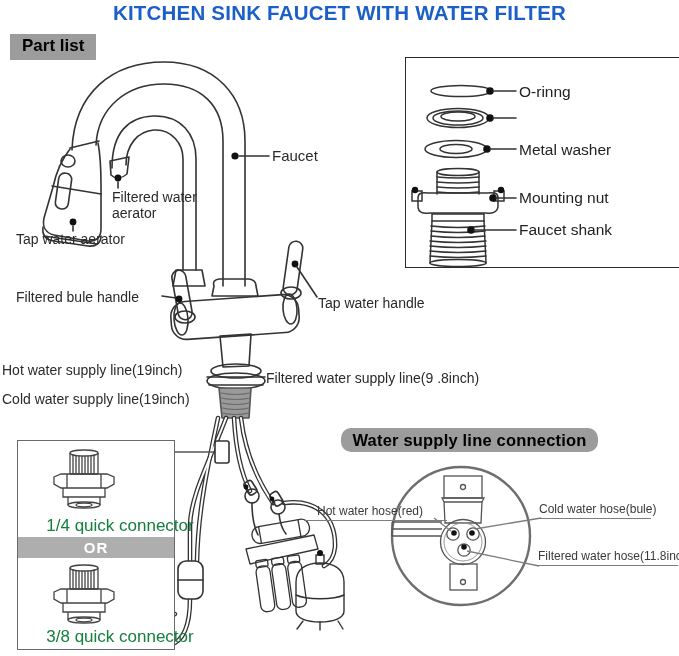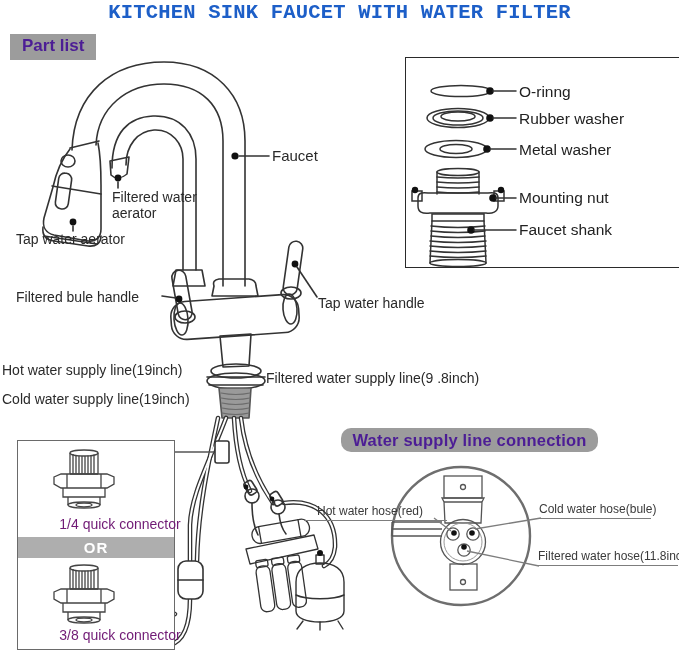--- a/index.html
+++ b/index.html
@@ -1,32 +1,32 @@
 <!DOCTYPE html>
 <html><head>
 <meta charset="utf-8">
 <style>
   html,body{margin:0;padding:0;background:#fff;}
   .canvas{position:relative;width:679px;height:656px;background:#fff;
           font-family:"Liberation Sans",sans-serif;overflow:hidden;}
   .title{position:absolute;top:1px;left:0;width:100%;margin:0;text-align:center;
-         font-size:20.5px;font-weight:bold;color:#1d5fc8;letter-spacing:.2px;font-family:Liberation Mono, monospace;}
-  .badge{position:absolute;background:#9c9c9c;color:#4c1d95;font-weight:bold;}
+         font-size:20.5px;font-weight:bold;color:#1d5fc8;letter-spacing:.2px;}
+  .badge{position:absolute;background:#9c9c9c;color:#000000;font-weight:bold;}
   .badge.part-list{left:10px;top:34px;font-size:17px;padding:2px 12px 4px;}
   .badge.supply-hdr{left:341px;top:428px;width:257px;height:24px;font-size:16.5px;
          text-align:center;line-height:24px;letter-spacing:.2px;border-radius:10px;}
   .lbl{position:absolute;font-size:14px;color:#2a2a2a;white-space:nowrap;line-height:1.12;}
   .lbl.wrap{white-space:normal;}
   .lbl.parts{font-size:15.5px;color:#222;}
   .hose-lbl{position:absolute;font-size:12px;color:#3a3a3a;white-space:nowrap;
             border-bottom:1.3px solid #7d7d7d;padding-bottom:2px;}
   .box{position:absolute;background:#fff;padding-left:24px;}
   .parts-box{left:405px;top:57px;width:251px;height:209px;border:1.6px solid #2a2a2a;}
   .conn-box{left:17px;top:440px;width:132px;height:208px;border:1.2px solid #6a6a6a;}
-  .conn-lbl{position:absolute;width:100%;text-align:center;font-size:14px;color:#701a75;}
+  .conn-lbl{position:absolute;width:100%;text-align:center;font-size:17px;color:#15803d;}
   .or-band{position:absolute;left:0;top:96px;width:100%;height:21px;background:#aeaeae;
            color:#fff;font-weight:bold;font-size:15px;text-align:center;line-height:21px;
            letter-spacing:1px;}
   svg.art{position:absolute;pointer-events:none;}
 </style>
 </head>
 <body>
 
 <div class="canvas">
 
@@ -213,21 +213,20 @@
           <circle cx="81" cy="91" r="3.8" fill="#111" stroke="none"></circle>
             <path d="M 84,91 L 110,91"></path>
           <circle cx="87" cy="140" r="3.8" fill="#111" stroke="none"></circle>
             <path d="M 90,140 L 110,140"></path>
           <circle cx="65" cy="172" r="3.8" fill="#111" stroke="none"></circle>
             <path d="M 68,172 L 110,172"></path>
         </g>
       </g>
     </svg>
     <div class="lbl parts" style="left:113px;top:25px">O-rinng</div>
-    <div class="lbl parts" style="left:113px;top:52px">Rubber washer</div>
     <div class="lbl parts" style="left:113px;top:83px">Metal washer</div>
     <div class="lbl parts" style="left:113px;top:131px">Mounting nut</div>
     <div class="lbl parts" style="left:113px;top:163px">Faucet shank</div>
   </div>
 
   <div class="box conn-box">
     <svg class="art" style="left:28px;top:6px" width="76" height="66" viewBox="0 0 76 66">
       <g stroke="#444" stroke-width="1.3" fill="none">
         <ellipse cx="38" cy="6" rx="14" ry="3"></ellipse>
         <path d="M 24,6 L 24,27 M 52,6 L 52,27 M 24,27 L 52,27"></path>

